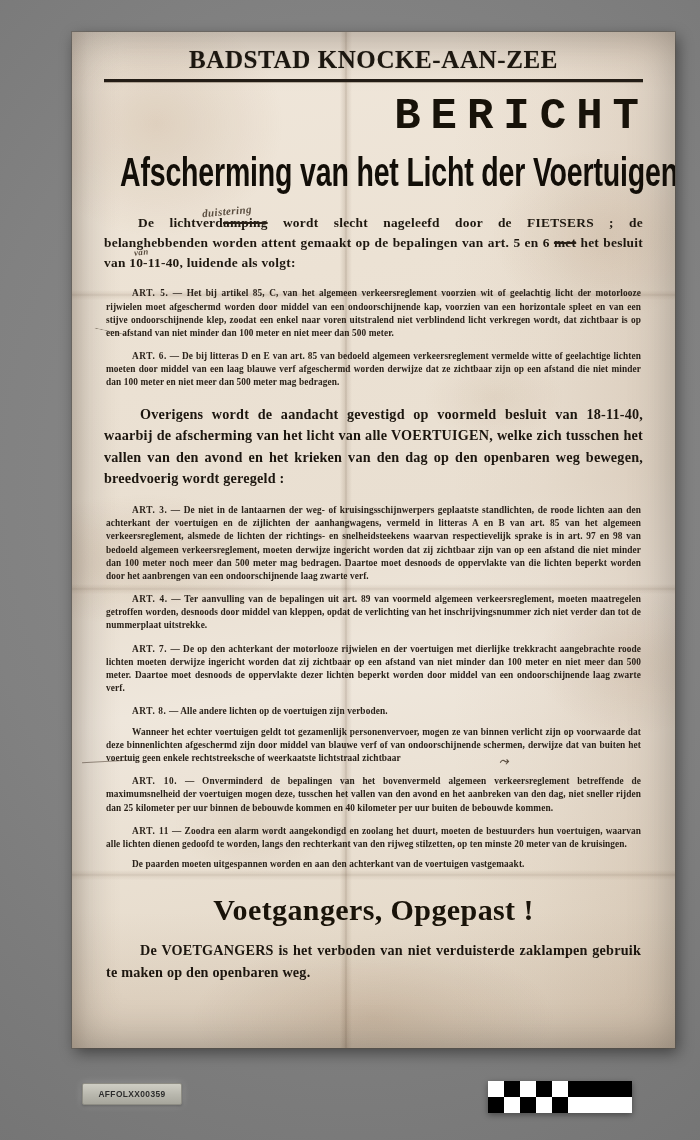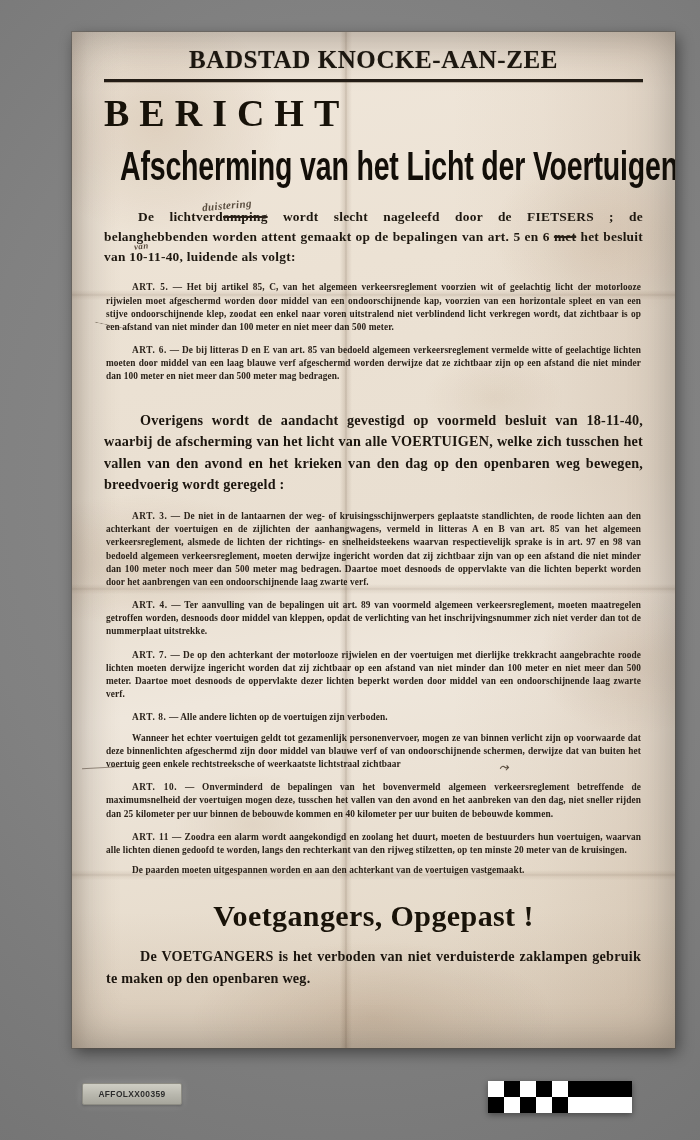--- a/index.html
+++ b/index.html
@@ -116,24 +116,24 @@
   }
 
   .rule-heavy {
     height: 3px;
     background: #241d16;
     margin: 5px 6px 12px 6px;
     box-shadow: 0 1px 0 rgba(80,66,50,0.35);
   }
 
   .bericht {
-    text-align: left;
-    font-family: Liberation Serif, serif;
-    font-weight: bold;
-    font-size: 38px;
+    text-align: right;
+    font-family: Liberation Mono, monospace;
+    font-weight: bold;
+    font-size: 44px;
     letter-spacing: 10px;
     color: #171209;
     margin: 2px 0 2px 6px;
     line-height: 1.0;
   }
 
   .subject {
     text-align: center;
     font-family: "Liberation Sans", sans-serif;
     font-weight: bold;
@@ -179,21 +179,21 @@
     font-size: 9.3px;
     line-height: 1.42;
     text-align: justify;
     color: #2a221a;
     margin: 0 8px 7px 8px;
     letter-spacing: 0.1px;
   }
   .article .indent { display: inline-block; width: 26px; }
   .article .artno { letter-spacing: 0.6px; }
 
-  .small-group { margin-bottom: 26px; }
+  .small-group { margin-bottom: 14px; }
 
   .strike {
     text-decoration: line-through;
     text-decoration-thickness: 2px;
     text-decoration-color: #2a2118;
   }
 
   .handwrite {
     position: absolute;
     font-family: "Liberation Serif", serif;

